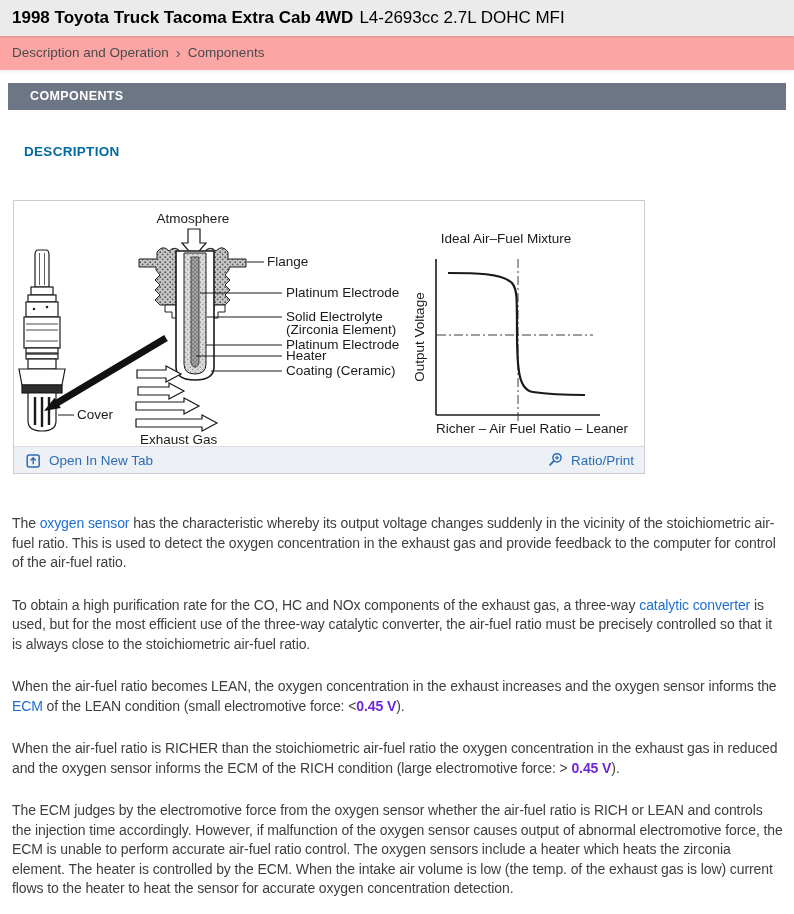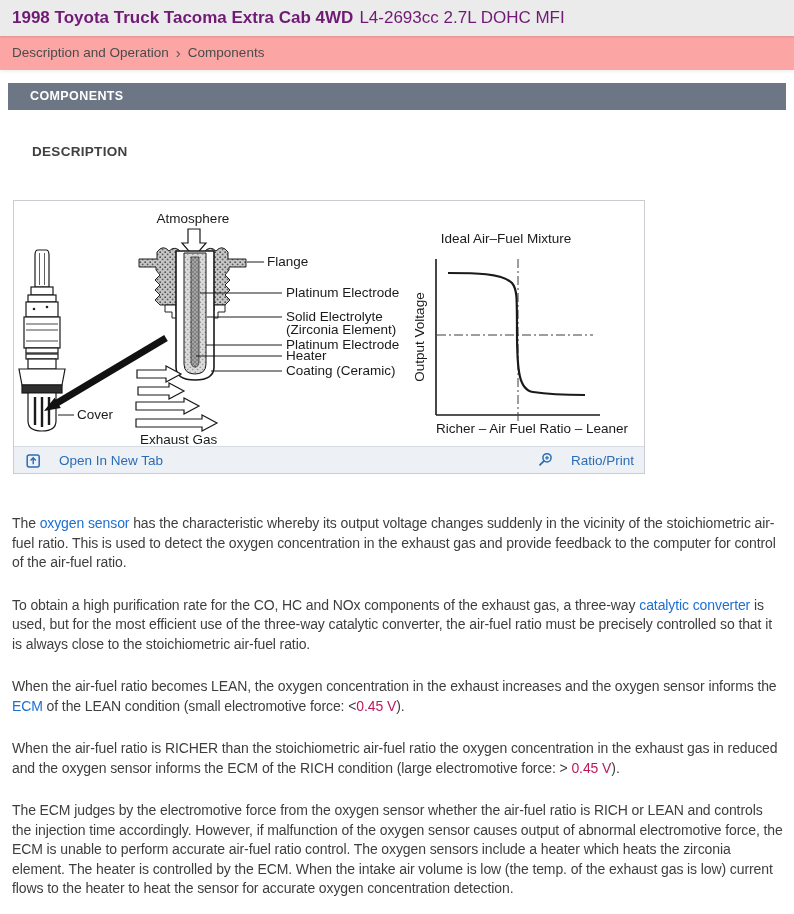--- a/index.html
+++ b/index.html
@@ -6,59 +6,59 @@
   html,body { margin:0; padding:0; background:#fff; }
   body {
     width:794px; height:914px; overflow:hidden; position:relative;
     font-family:"Liberation Sans", sans-serif; color:#3e3e3e;
   }
   
   .topbar {
     height:36px; background:#ebebeb; display:flex; align-items:center;
     padding:0 12px; box-shadow:0 1px 2px rgba(0,0,0,.12); position:relative; z-index:2;
   }
-  .topbar .vehicle { font-size:17px; color:#701a75; white-space:nowrap; }
+  .topbar .vehicle { font-size:17px; color:#000000; white-space:nowrap; }
   .topbar .vehicle b { font-weight:700; }
   .topbar .vehicle .engine { font-weight:400; margin-left:6px; }
   
   .crumbs {
     display:flex; align-items:center; gap:7px; padding:9px 12px 10px 12px;
     font-size:13.5px; color:#4b4b4b; background:#fca5a5;
     box-shadow:0 2px 3px rgba(0,0,0,.06);
   }
   .crumbs .sep { font-size:15px; color:#555; line-height:1; margin-top:-1px; }
   
   .banner {
     margin:13px 8px 0 8px; height:27px; line-height:27px; background:#6d7685;
     color:#fff; font-weight:700; font-size:12.5px; letter-spacing:.4px; padding-left:22px;
   }
   .desc-heading {
-    margin:34px 0 0 20px; font-size:13.5px; font-weight:700; color:#404040; letter-spacing:.3px;padding-left:12px;
+    margin:34px 0 0 12px; font-size:13.5px; font-weight:700; color:#0369a1; letter-spacing:.3px;padding-left:12px;
   }
   
   .figure-box {
     margin:41px 0 0 13px; width:632px; border:1px solid #c9cdd2; background:#fff;
   }
   .figure-box svg.art { display:block; }
   .figure-toolbar {
     height:27px; background:#edf1f6; border-top:1px solid #d7dce2;
     display:flex; align-items:center; justify-content:space-between; padding:0 10px 0 12px;
   }
   .fig-link {
-    display:flex; align-items:center; gap:18px; color:#2b6cb5; font-size:13.5px;
+    display:flex; align-items:center; gap:8px; color:#2b6cb5; font-size:13.5px;
     text-decoration:none; cursor:pointer;text-align:center;
   }
   .fig-link svg { display:block; }
   
   .content { margin:40px 12px 0 12px; width:772px; }
   .content p {
     margin:0 0 23px 0; font-size:14px; line-height:19.5px; letter-spacing:-.1px; color:#3e3e3e;
   }
   .content a { color:#1d6fd1; text-decoration:none; cursor:pointer; }
-  .content strong { font-weight:400; color:#be185d; }
+  .content strong { font-weight:700; color:#6d28d9; }
   
   .art text { font-family:"Liberation Sans", sans-serif; font-size:13px; fill:#1a1a1a; }
   .art text.lg { font-size:13.5px; }
 </style>
 </head>
 <body>
 
 <div class="topbar">
   <div class="vehicle">
     <b>1998 Toyota Truck Tacoma Extra Cab 4WD</b><span class="engine">L4-2693cc 2.7L DOHC MFI</span>

